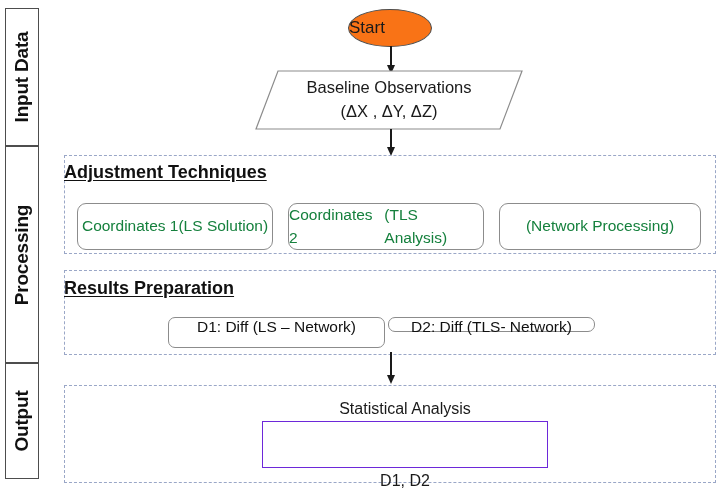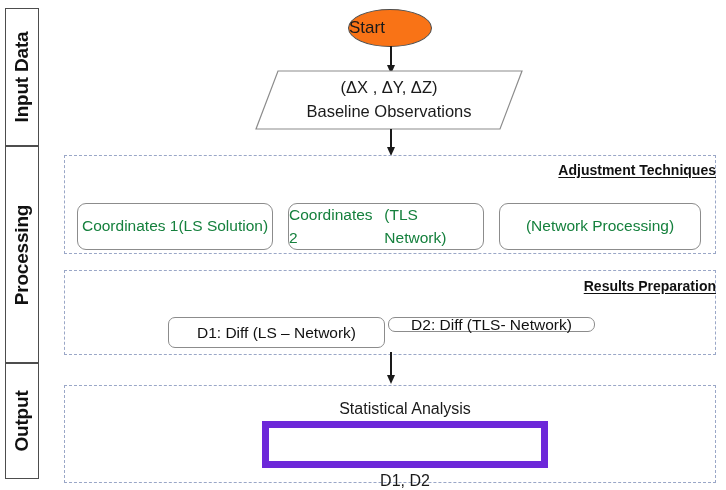--- a/index.html
+++ b/index.html
@@ -43,23 +43,23 @@
   .group {
     position: absolute;
     border: 1px dashed #9aa7c7;
     box-sizing: border-box;
     background: transparent;
   }
 
   
   .section-title {
     position: absolute;
-    text-align: right;
+    text-align: left;
     font-weight: bold;
-    font-size: 14px;
+    font-size: 18px;
     color: #111111;
     text-decoration: underline;
     text-underline-offset: 2px;
     white-space: nowrap;
   }
 
   
   .oval {
     position: absolute;
     border: 1px solid #4d4d4d;
@@ -83,41 +83,40 @@
     flex-direction: row;
     align-items: center;
     justify-content: center;
     font-size: 15.5px;
     color: #15803d;
     line-height: 1.45;
   }
 
   .rect-box {
     position: absolute;
-    border: 7px solid #6d28d9;
+    border: 1px solid #6d28d9;
     background: #ffffff;
     box-sizing: border-box;
     display: flex;
     flex-direction: column;
     align-items: center;
     justify-content: center;
     font-size: 16px;
     color: #1a1a1a;
     line-height: 1.5;
     gap: 48px;
   }
 
   .diff-box {
     position: absolute;
     border: 1px solid #8c8c8c;
     border-radius: 7px;
     background: #ffffff;
     box-sizing: border-box;
     display: flex;
-    align-items: center;
     justify-content: center;
     font-size: 15.5px;
     color: #111111;
   }
 
   
   .parallelogram-wrap {
     position: absolute;
   }
   .parallelogram-wrap svg {
@@ -173,22 +172,22 @@
       <line x1="7" y1="0" x2="7" y2="21" stroke="#1a1a1a" stroke-width="2"></line>
       <polygon points="7,28 3,19 11,19" fill="#1a1a1a"></polygon>
     </svg>
   </div>
 
   <div class="parallelogram-wrap" style="left:255px; top:70px; width:268px; height:60px;">
     <svg width="268" height="60" viewBox="0 0 268 60" preserveAspectRatio="none">
       <polygon points="23,1 267,1 245,59 1,59" fill="#ffffff" stroke="#8c8c8c" stroke-width="1.2"></polygon>
     </svg>
     <div class="parallelogram-text">
+      <div>Baseline Observations</div>
       <div>(ΔX , ΔY, ΔZ)</div>
-      <div>Baseline Observations</div>
     </div>
   </div>
 
   <div class="arrow" style="left:384px; top:129px;">
     <svg width="14" height="27" viewBox="0 0 14 27">
       <line x1="7" y1="0" x2="7" y2="20" stroke="#1a1a1a" stroke-width="2"></line>
       <polygon points="7,27 3,18 11,18" fill="#1a1a1a"></polygon>
     </svg>
   </div>
 
@@ -197,21 +196,21 @@
 
   <div class="section-title" style="left:64px; top:162px; width:652px;">Adjustment Techniques</div>
 
   <div class="rounded-box" style="left:77px; top:203px; width:196px; height:47px;">
     <div>Coordinates 1</div>
     <div>(LS Solution)</div>
   </div>
 
   <div class="rounded-box" style="left:288px; top:203px; width:196px; height:47px;">
     <div>Coordinates 2</div>
-    <div>(TLS Network)</div>
+    <div>(TLS Analysis)</div>
   </div>
 
   <div class="rounded-box" style="left:499px; top:203px; width:202px; height:47px;">
     <div>(Network Processing)</div>
   </div>
 
   <div class="group" style="left:64px; top:270px; width:652px; height:85px;">
   </div>
 
   <div class="section-title" style="left:64px; top:278px; width:652px;">Results Preparation</div>

